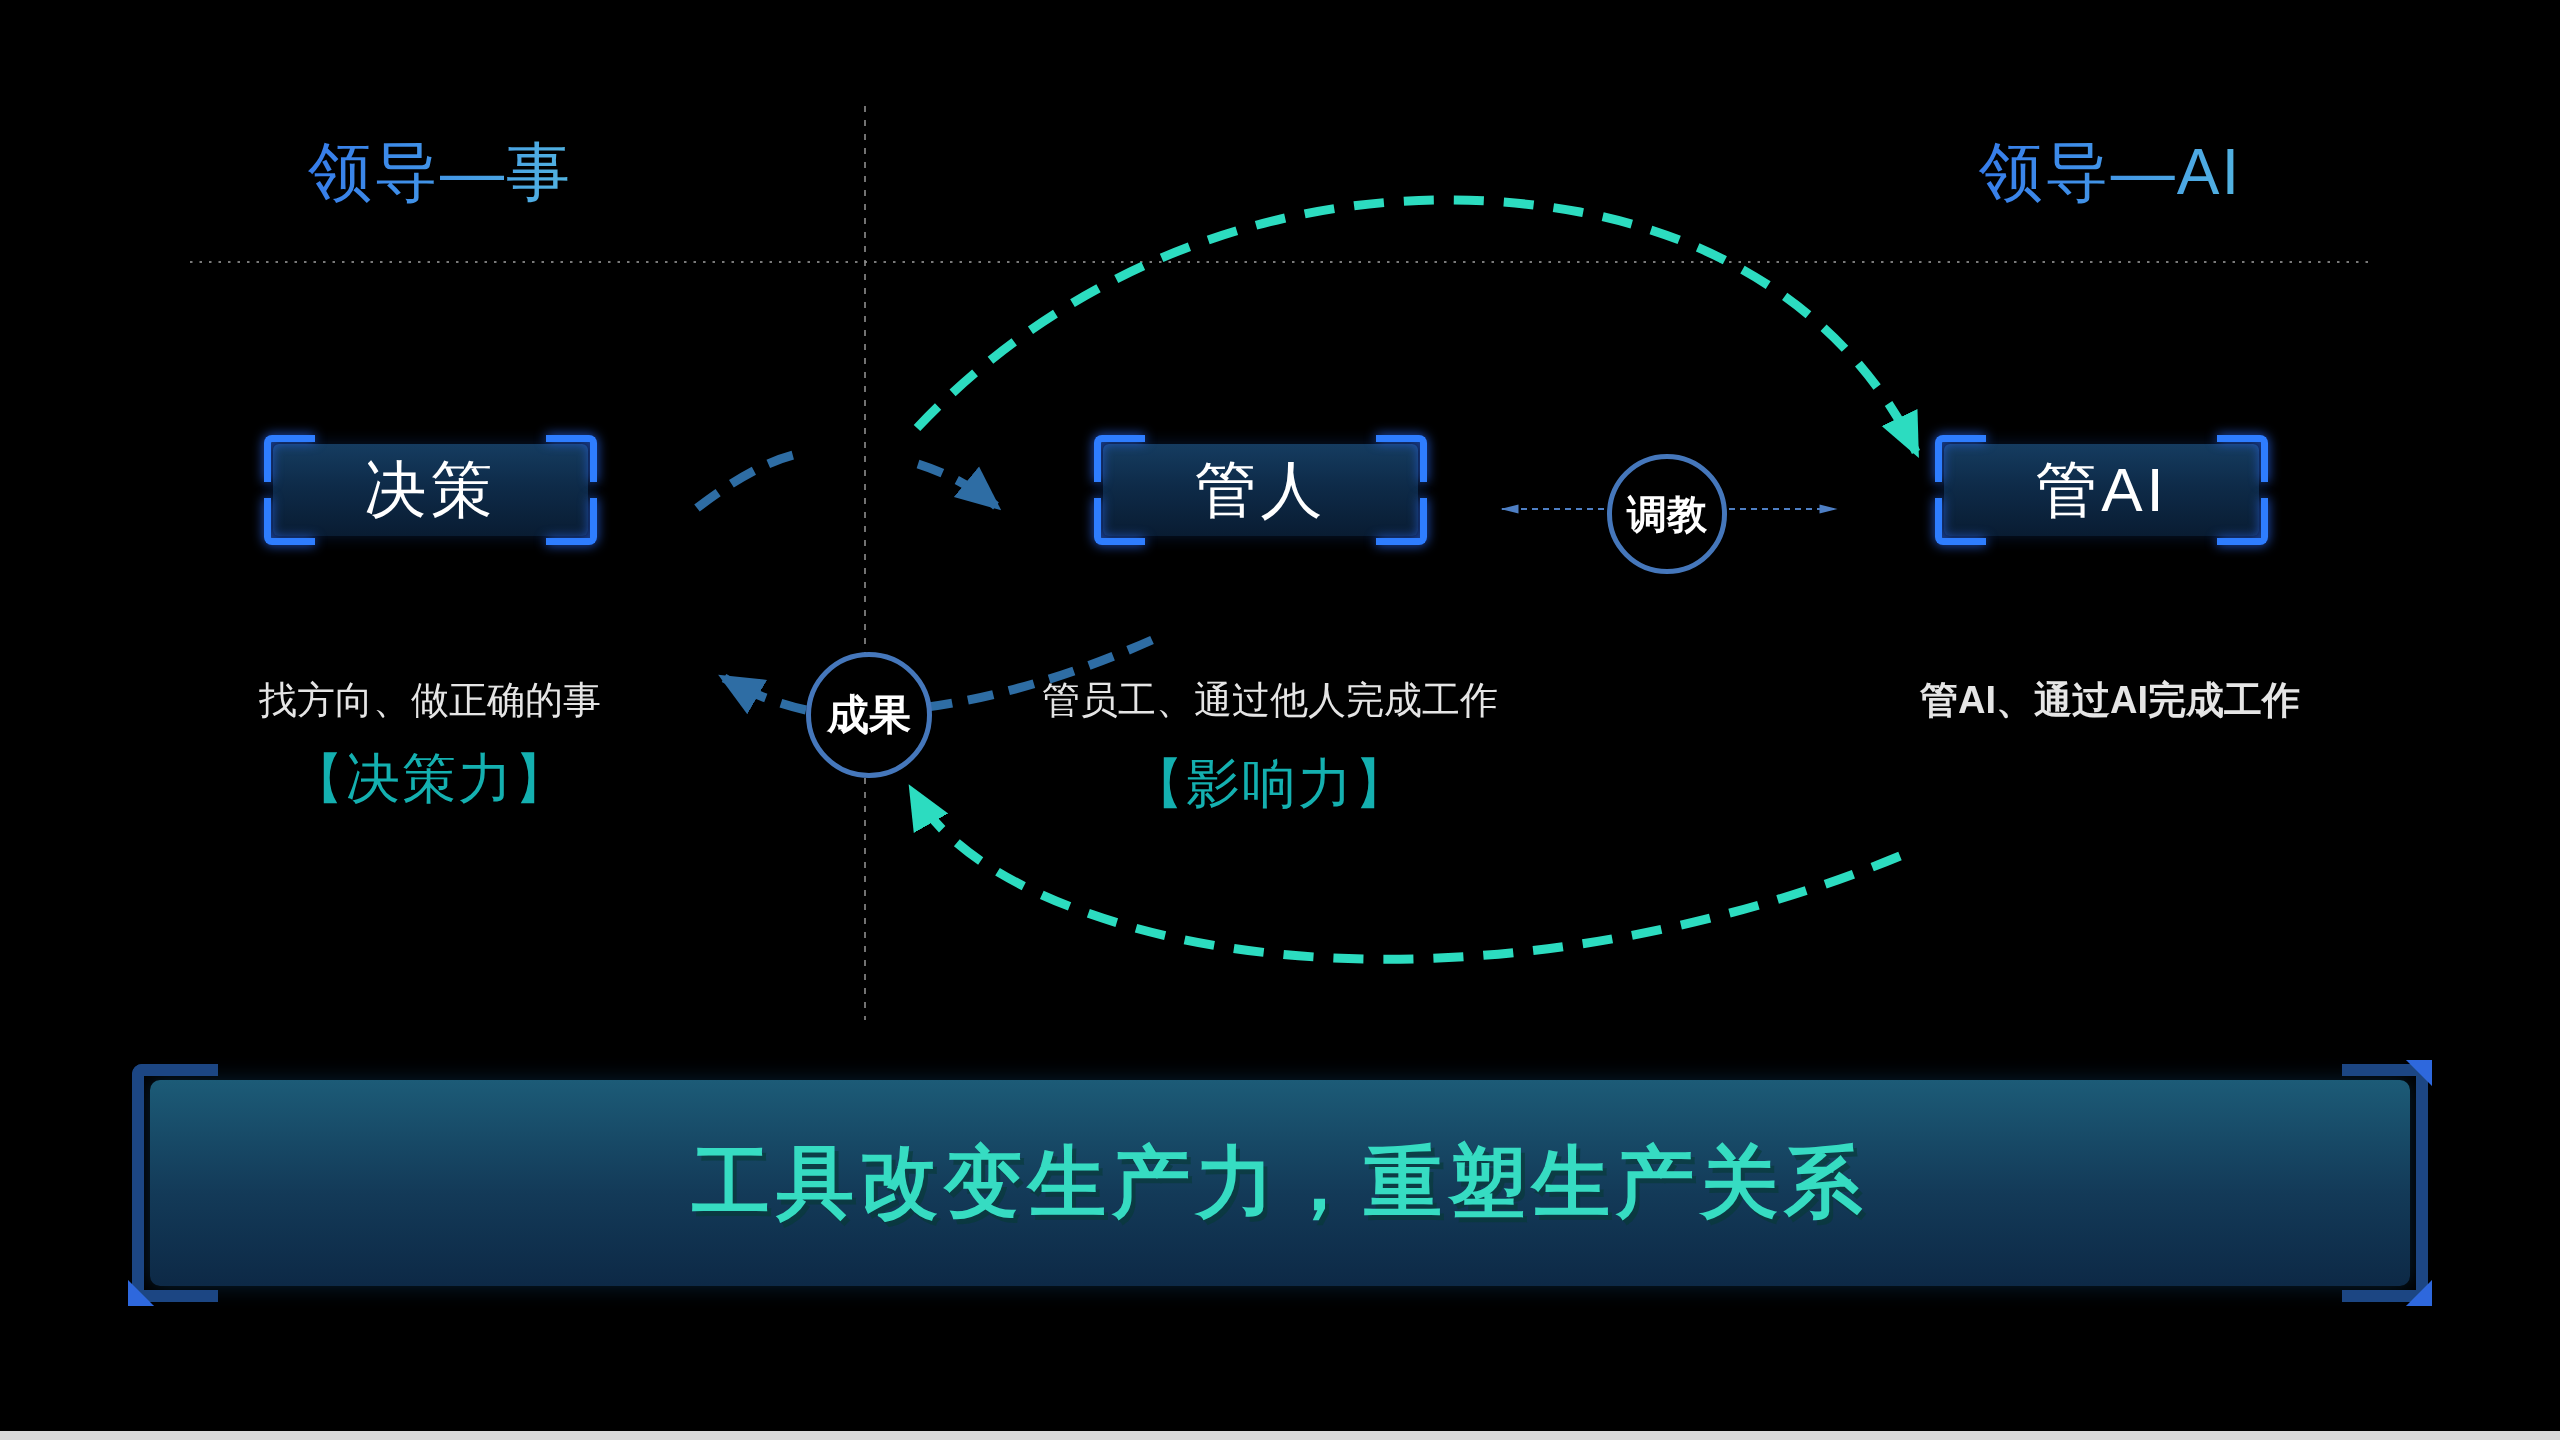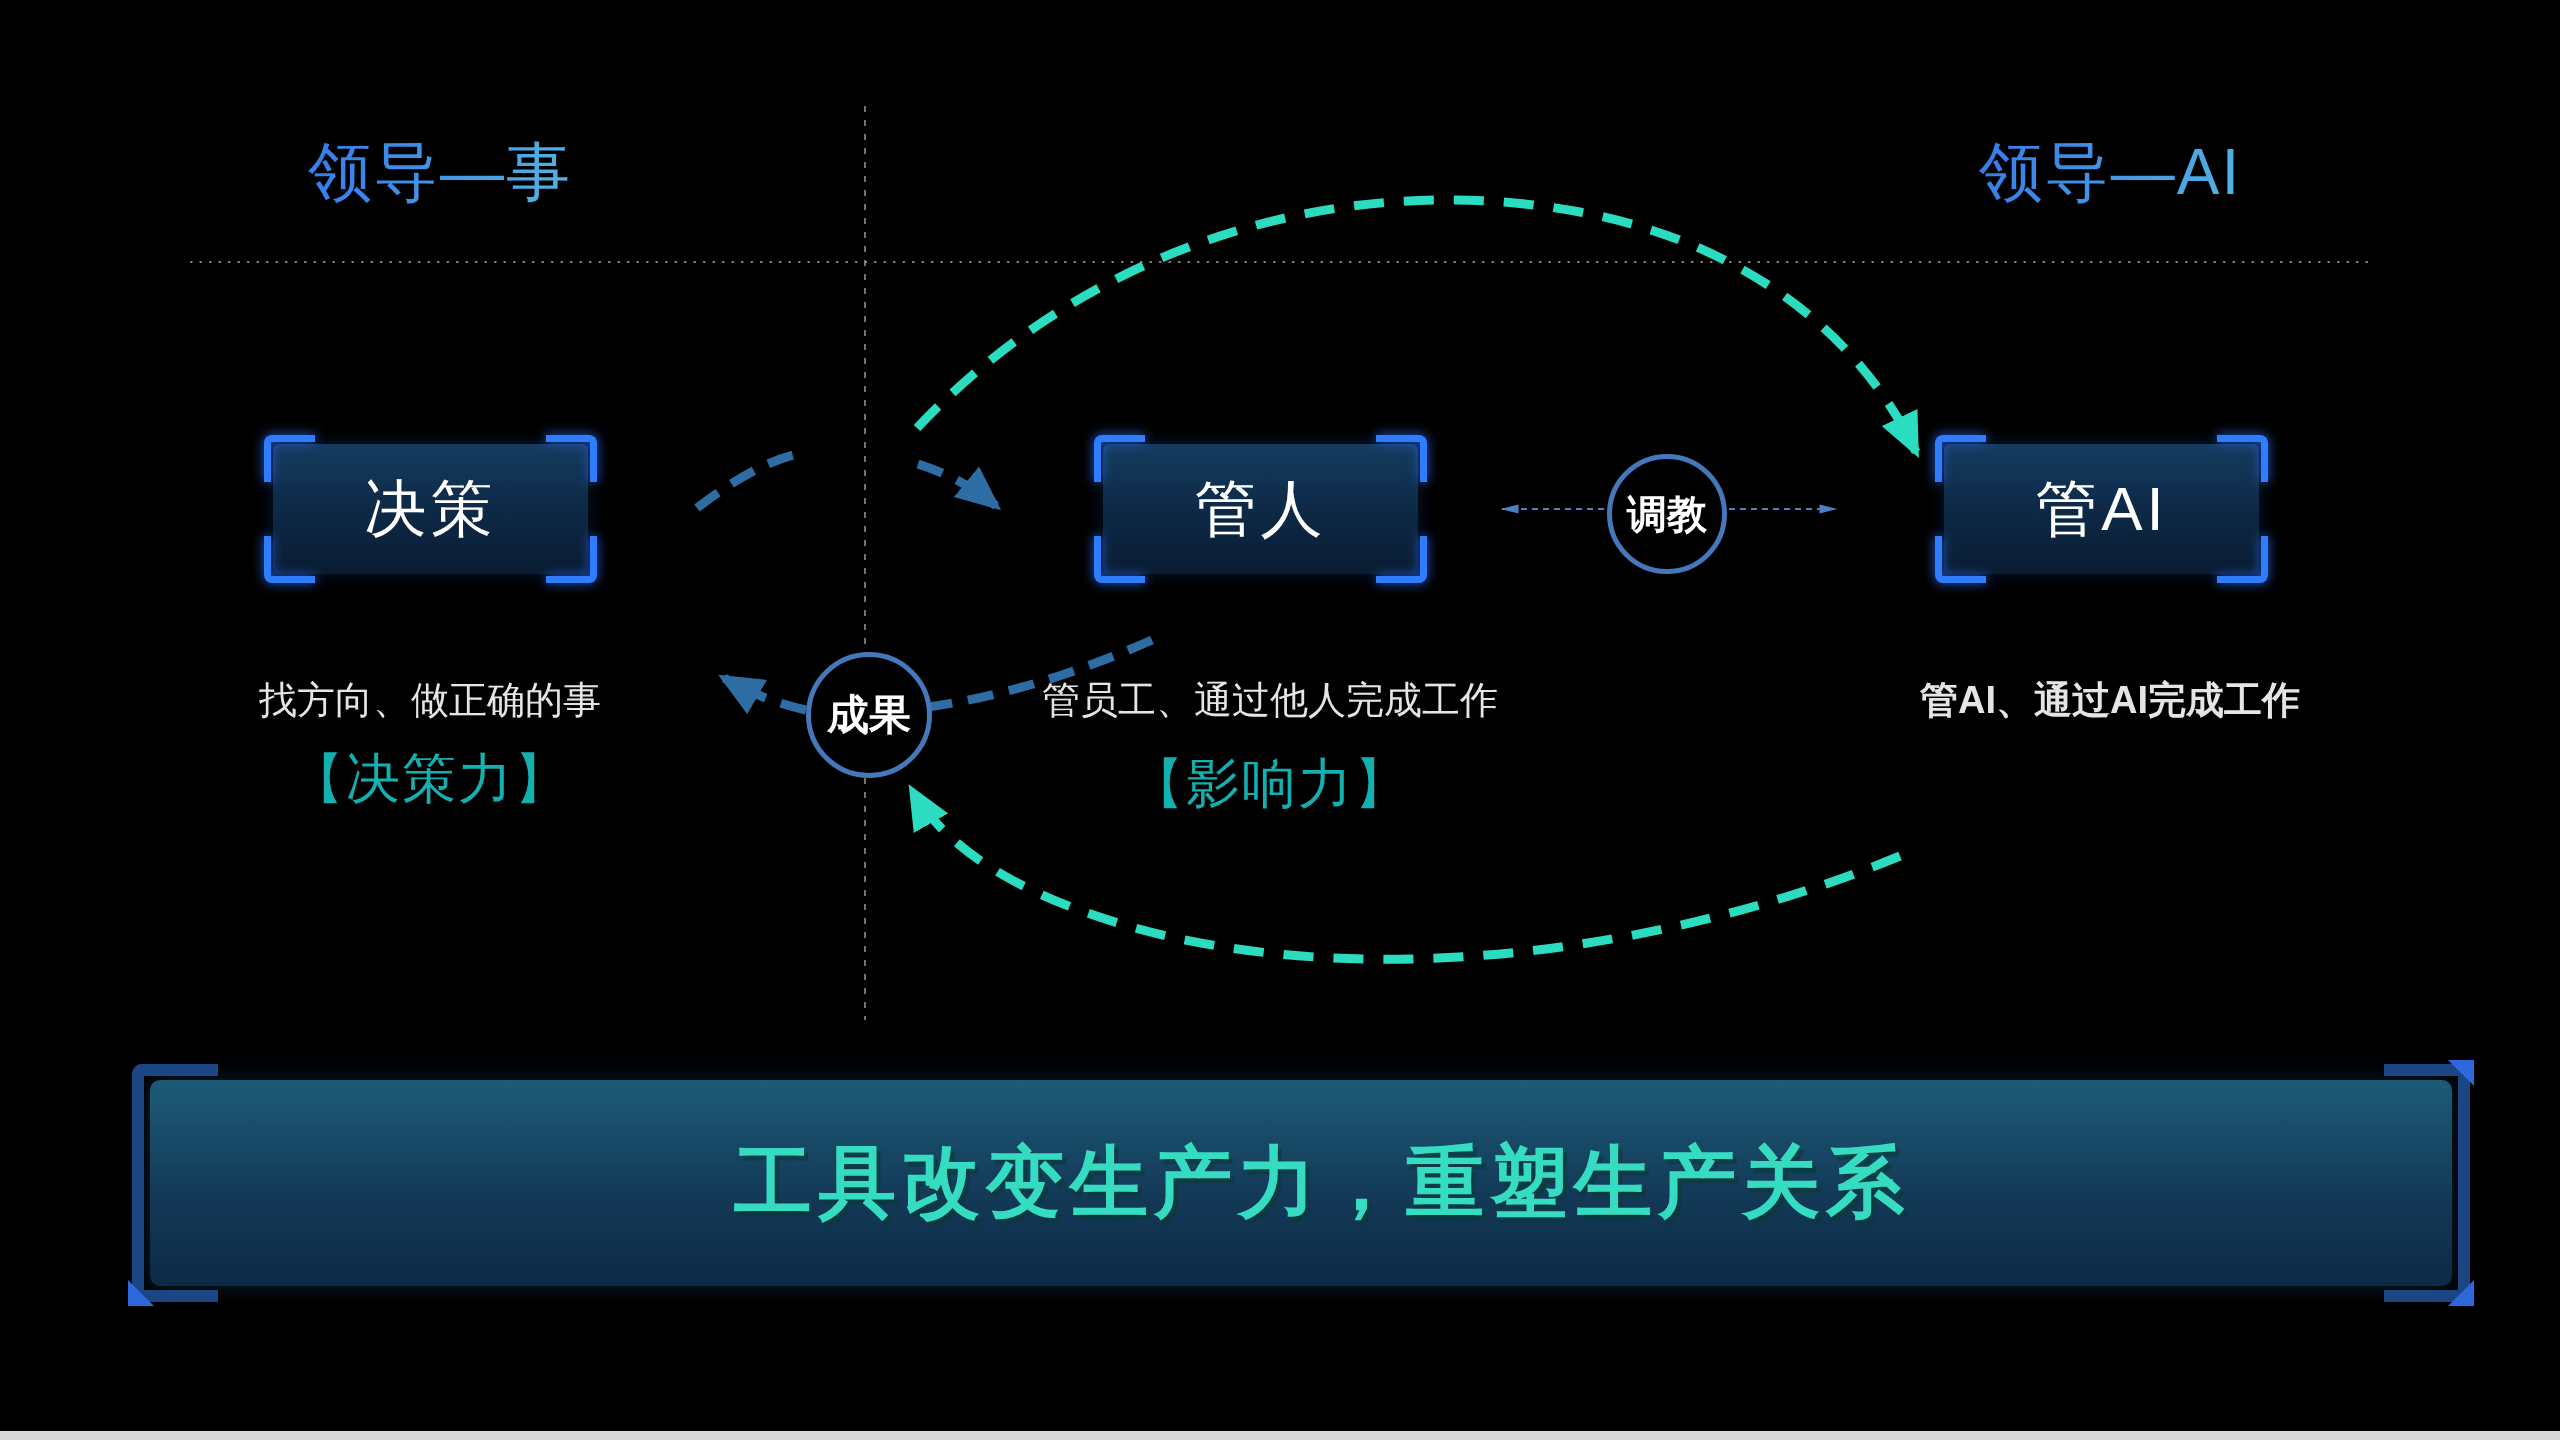--- a/index.html
+++ b/index.html
@@ -10,21 +10,21 @@
   svg.connectors{position:absolute;left:0;top:0;z-index:1;}
 
   
   .hdr{position:absolute;top:130px;height:84px;line-height:84px;width:600px;text-align:center;
        font-size:64px;font-weight:400;letter-spacing:2px;
        background:linear-gradient(100deg,#2a63ee 5%,#3f8fe8 45%,#63d4da 95%);
        -webkit-background-clip:text;background-clip:text;color:transparent;z-index:2;}
   .hdr.c1{left:140px;} .hdr.c2{left:970px;} .hdr.c3{left:1810px;}
 
   
-  .node-box{position:absolute;width:315px;height:130px;z-index:2;border-radius:6px;
+  .node-box{position:absolute;width:315px;height:92px;z-index:2;border-radius:6px;
        background:linear-gradient(180deg,#153c60 0%,#0e2b49 45%,#091c32 100%);
        box-shadow:0 0 16px rgba(25,80,170,.30);
        display:flex;align-items:center;justify-content:center;}
   .node-box .label{font-size:62px;color:#fff;font-weight:500;letter-spacing:4px;}
   .box1{left:273px;top:444px;} .box2{left:1103px;top:444px;} .box3{left:1944px;top:444px;}
   .bk{position:absolute;width:44px;height:40px;border:0 solid #2e7dff;
       filter:drop-shadow(0 0 6px #2a66ec);}
   .bk.tl{left:-9px;top:-9px;border-left-width:7px;border-top-width:7px;border-top-left-radius:8px;}
   .bk.tr{right:-9px;top:-9px;border-right-width:7px;border-top-width:7px;border-top-right-radius:8px;}
   .bk.bl{left:-9px;bottom:-9px;border-left-width:7px;border-bottom-width:7px;border-bottom-left-radius:8px;}
@@ -46,21 +46,21 @@
   
   .power{position:absolute;top:746px;height:74px;line-height:74px;width:600px;text-align:center;
         font-size:54px;color:#14b0b0;font-weight:500;letter-spacing:2px;z-index:2;}
   .power.c1{left:130px;font-family:Liberation Mono, monospace;} .power.c2{left:970px;} .power.c3{left:1810px;}
 
   
   .banner{position:absolute;left:150px;top:1080px;width:2260px;height:206px;z-index:2;
         border-radius:10px;
         background:linear-gradient(180deg,#1c5b77 0%,#133a58 55%,#0d2946 100%);
         box-shadow:0 0 22px rgba(20,90,140,.35);
-        display:flex;align-items:center;justify-content:center;padding-left:42px;}
+        display:flex;align-items:center;justify-content:center;}
   .banner .banner-label{font-size:78px;font-weight:700;color:#36dcc2;letter-spacing:6px;
         text-shadow:4px 5px 0 rgba(6,58,54,.6);}
   .bframe{position:absolute;width:74px;top:-16px;bottom:-16px;border:12px solid #1c4683;z-index:-1;}
   .bframe.left{left:-18px;border-right:none;border-top-left-radius:10px;border-bottom-left-radius:10px;}
   .bframe.right{right:-18px;border-left:none;border-top-right-radius:10px;border-bottom-right-radius:10px;}
   .baccent{position:absolute;width:26px;height:26px;background:#2e68dd;box-shadow:0 0 8px #2e68dd;}
   .baccent.bl{left:-22px;bottom:-20px;clip-path:polygon(0 100%,100% 100%,0 0);}
   .baccent.tr{right:-22px;top:-20px;clip-path:polygon(0 0,100% 0,100% 100%);}
   .baccent.br{right:-22px;bottom:-20px;clip-path:polygon(100% 0,100% 100%,0 100%);}
 

